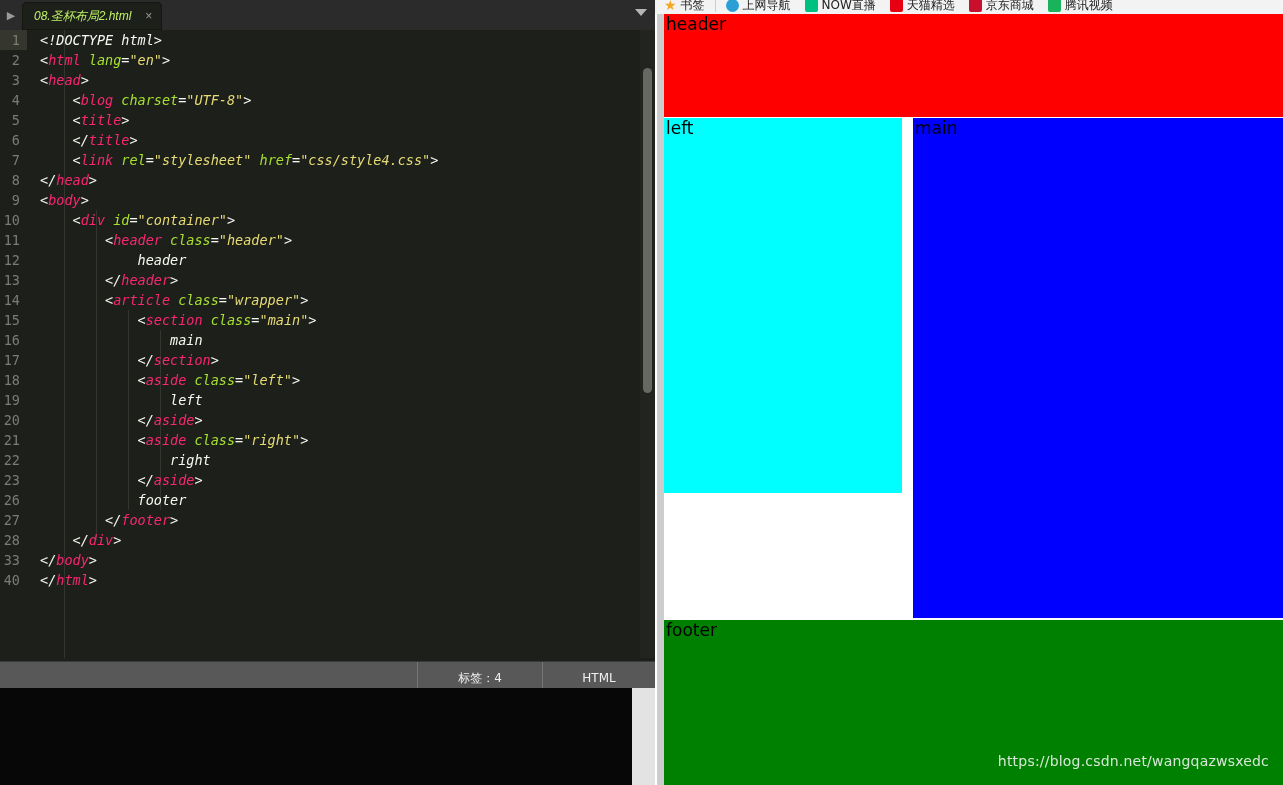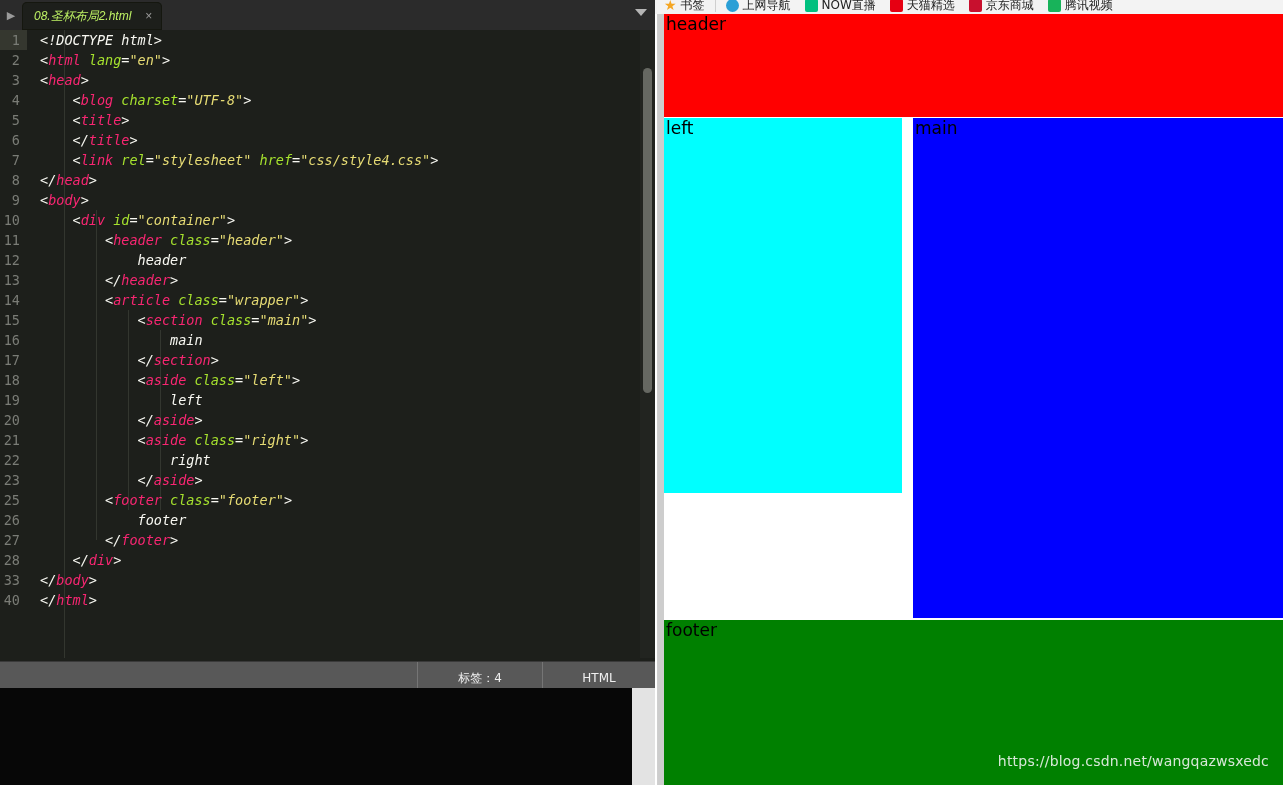--- a/index.html
+++ b/index.html
@@ -367,21 +367,20 @@
           <div class="line"><span class="ln">14</span><span class="lc"><span class="tk-punct">        &lt;</span><span class="tk-tag">article</span><span class="tk-punct"> </span><span class="tk-attr">class</span><span class="tk-punct">=</span><span class="tk-str">"wrapper"</span><span class="tk-punct">&gt;</span></span></div>
           <div class="line"><span class="ln">15</span><span class="lc"><span class="tk-punct">            &lt;</span><span class="tk-tag">section</span><span class="tk-punct"> </span><span class="tk-attr">class</span><span class="tk-punct">=</span><span class="tk-str">"main"</span><span class="tk-punct">&gt;</span></span></div>
           <div class="line"><span class="ln">16</span><span class="lc"><span class="tk-txt">                main</span></span></div>
           <div class="line"><span class="ln">17</span><span class="lc"><span class="tk-punct">            &lt;/</span><span class="tk-tag">section</span><span class="tk-punct">&gt;</span></span></div>
           <div class="line"><span class="ln">18</span><span class="lc"><span class="tk-punct">            &lt;</span><span class="tk-tag">aside</span><span class="tk-punct"> </span><span class="tk-attr">class</span><span class="tk-punct">=</span><span class="tk-str">"left"</span><span class="tk-punct">&gt;</span></span></div>
           <div class="line"><span class="ln">19</span><span class="lc"><span class="tk-txt">                left</span></span></div>
           <div class="line"><span class="ln">20</span><span class="lc"><span class="tk-punct">            &lt;/</span><span class="tk-tag">aside</span><span class="tk-punct">&gt;</span></span></div>
           <div class="line"><span class="ln">21</span><span class="lc"><span class="tk-punct">            &lt;</span><span class="tk-tag">aside</span><span class="tk-punct"> </span><span class="tk-attr">class</span><span class="tk-punct">=</span><span class="tk-str">"right"</span><span class="tk-punct">&gt;</span></span></div>
           <div class="line"><span class="ln">22</span><span class="lc"><span class="tk-txt">                right</span></span></div>
           <div class="line"><span class="ln">23</span><span class="lc"><span class="tk-punct">            &lt;/</span><span class="tk-tag">aside</span><span class="tk-punct">&gt;</span></span></div>
-          <div class="line"><span class="ln">25</span><span class="lc"><span class="tk-punct">        &lt;</span><span class="tk-tag">footer</span><span class="tk-punct"> </span><span class="tk-attr">class</span><span class="tk-punct">=</span><span class="tk-str">"footer"</span><span class="tk-punct">&gt;</span></span></div>
           <div class="line"><span class="ln">26</span><span class="lc"><span class="tk-txt">            footer</span></span></div>
           <div class="line"><span class="ln">27</span><span class="lc"><span class="tk-punct">        &lt;/</span><span class="tk-tag">footer</span><span class="tk-punct">&gt;</span></span></div>
           <div class="line"><span class="ln">28</span><span class="lc"><span class="tk-punct">    &lt;/</span><span class="tk-tag">div</span><span class="tk-punct">&gt;</span></span></div>
           <div class="line"><span class="ln">33</span><span class="lc"><span class="tk-punct">&lt;/</span><span class="tk-tag">body</span><span class="tk-punct">&gt;</span></span></div>
           <div class="line"><span class="ln">40</span><span class="lc"><span class="tk-punct">&lt;/</span><span class="tk-tag">html</span><span class="tk-punct">&gt;</span></span></div>
         </div>
     </div>
 
     <div class="editor-scrollbar-track">
       <div class="editor-scrollbar-thumb"></div>

